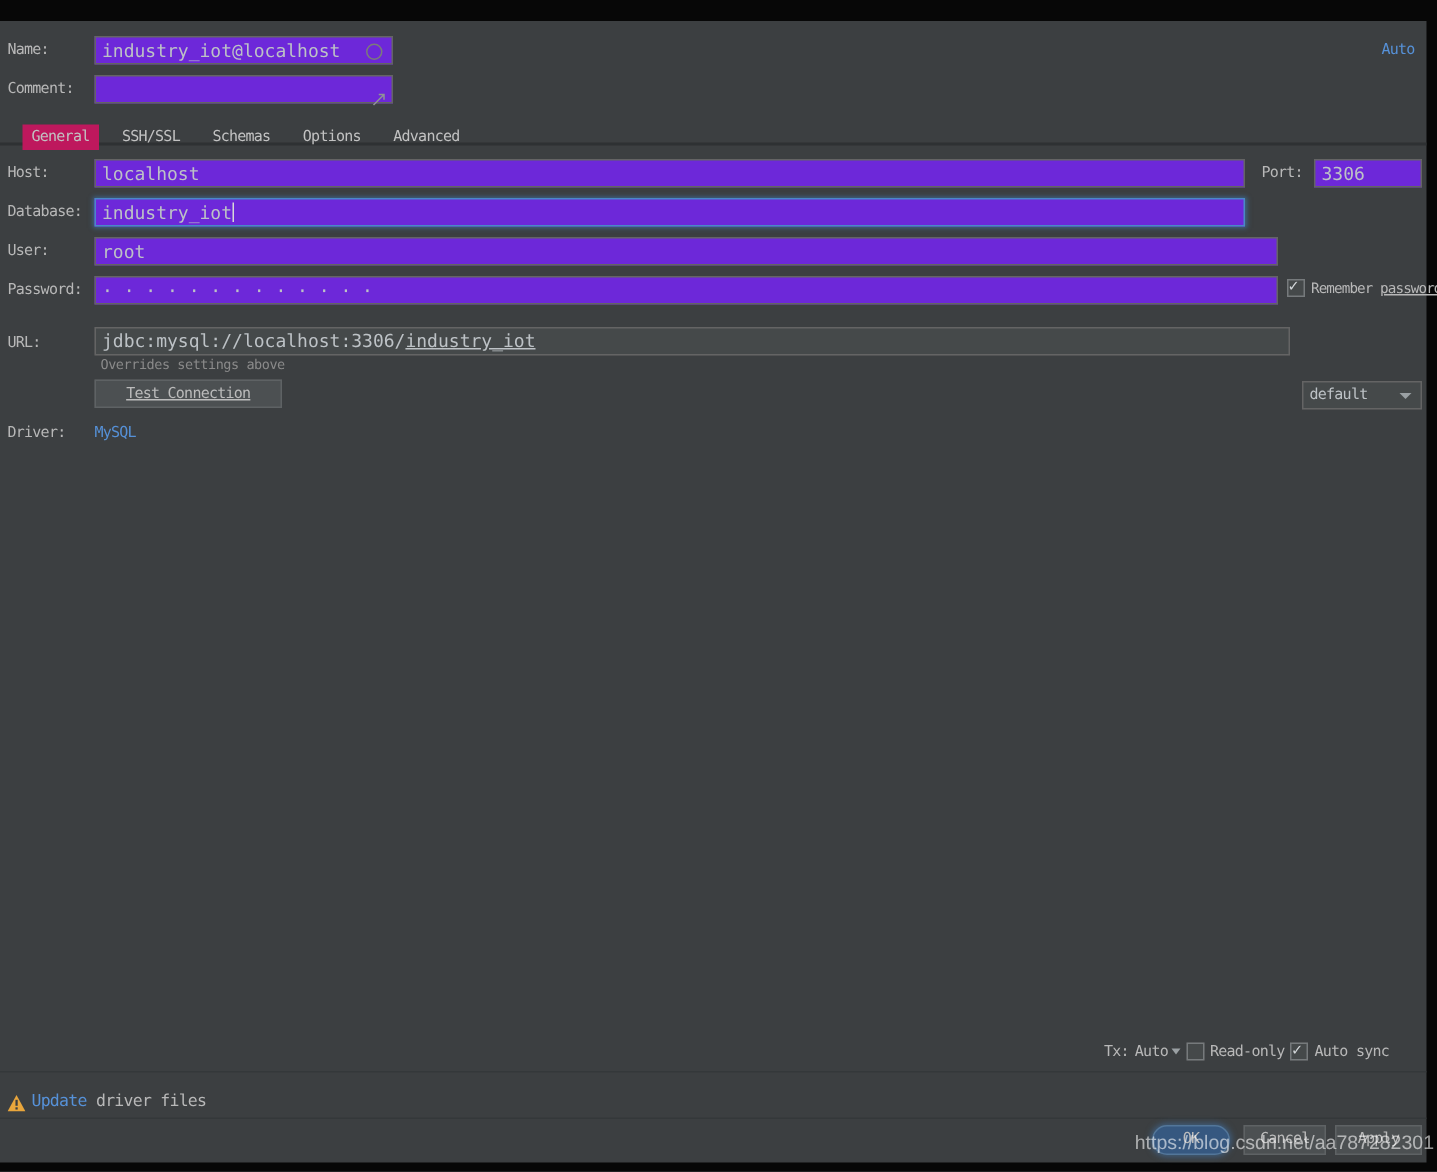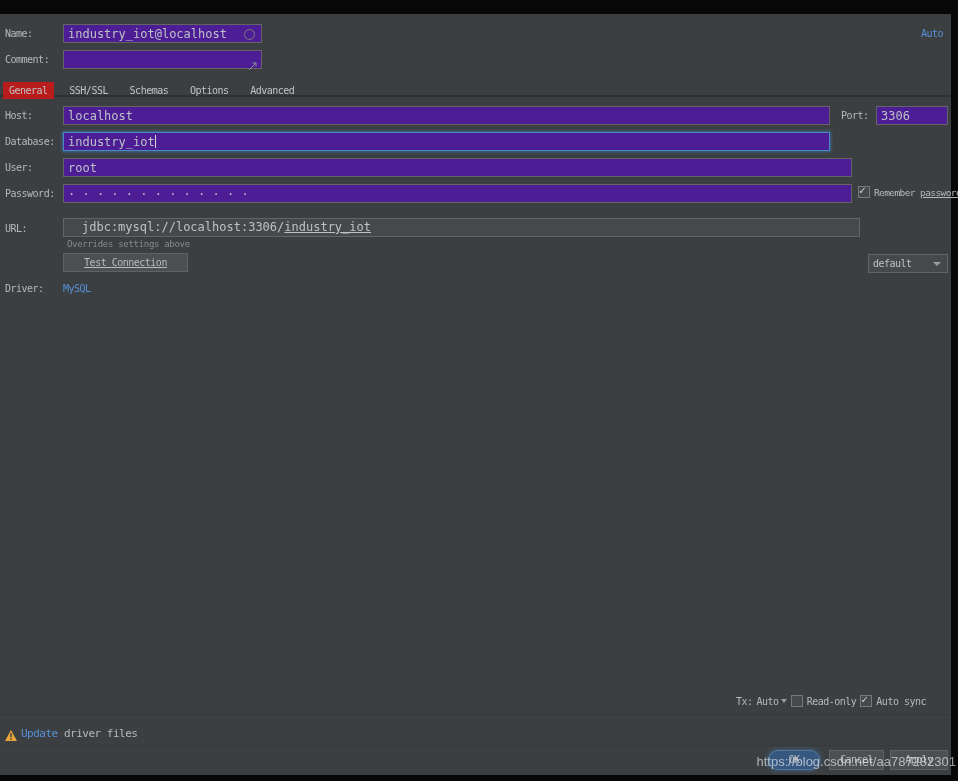--- a/index.html
+++ b/index.html
@@ -7,37 +7,37 @@
     width:958px;height:781px;position:relative;overflow:hidden;
     background:#070707;
     font-family:"DejaVu Sans Mono","Liberation Mono",monospace;
     color:#bbbbbb;
   }
   .dialog{position:absolute;left:0;top:14px;width:951px;height:761px;background:#3c3f41;}
   .lbl{position:absolute;font-size:10px;letter-spacing:-0.5px;color:#b8b8b8;white-space:nowrap;}
   .link{color:#5691d8;text-decoration:none;font-size:10px;letter-spacing:-0.5px;position:absolute;white-space:nowrap;cursor:pointer;}
   .txt{
     position:absolute;box-sizing:border-box;height:19px;
-    background:#4c1d95;border:1px solid #646464;color:#bdc2c6;
+    background:#6d28d9;border:1px solid #646464;color:#bdc2c6;
     font:12px "DejaVu Sans Mono","Liberation Mono",monospace;
     padding:0 4px;outline:none;
   }
   .txt.focused{border-color:#4a88c7;box-shadow:0 0 3px 1px rgba(64,134,201,0.55);}
   .fieldbox{
     position:absolute;box-sizing:border-box;height:19px;
     background:#45494a;border:1px solid #646464;color:#bdc2c6;
-    font-size:12px;line-height:17px;padding:0 18px;white-space:nowrap;overflow:hidden;
+    font-size:12px;line-height:17px;padding:0 4px;white-space:nowrap;overflow:hidden;
   }
   .underlined{text-decoration:underline;}
   .caret{position:absolute;width:1px;height:13px;background:#d8d8d8;}
   .circle-icon{position:absolute;width:9px;height:9px;border:1px solid #7b7b7b;border-radius:50%;}
   .icon-abs{position:absolute;}
   .tabbar{position:absolute;left:0;top:79px;width:951px;height:18px;border-bottom:2px solid #2e3133;padding-left:3px;box-sizing:border-box;white-space:nowrap;}
   .tab{display:inline-block;padding:3px 6px 3px;font-size:10px;letter-spacing:-0.5px;color:#c2c2c2;cursor:pointer;}
-  .tab.selected{background:#b91c1c;}
+  .tab.selected{background:#be185d;margin-left:12px;}
   .btn{
     position:absolute;box-sizing:border-box;height:20px;
     background:#4c5052;border:1px solid #5e6264;color:#bbbbbb;
     font:10px "DejaVu Sans Mono","Liberation Mono",monospace;letter-spacing:-0.5px;
     text-align:center;line-height:18px;cursor:pointer;
   }
   .btn.primary{background:#365880;border-color:#537699;box-shadow:0 0 4px 1px rgba(68,129,196,0.5);}
   .cb{width:12px;height:12px;box-sizing:border-box;border:1px solid #767a7c;background:#45494a;display:inline-block;position:relative;flex:0 0 auto;}
   .cb.checked::after{content:"✓";position:absolute;left:0px;top:-3px;font-size:11px;color:#d4d8db;}
   .combo{

